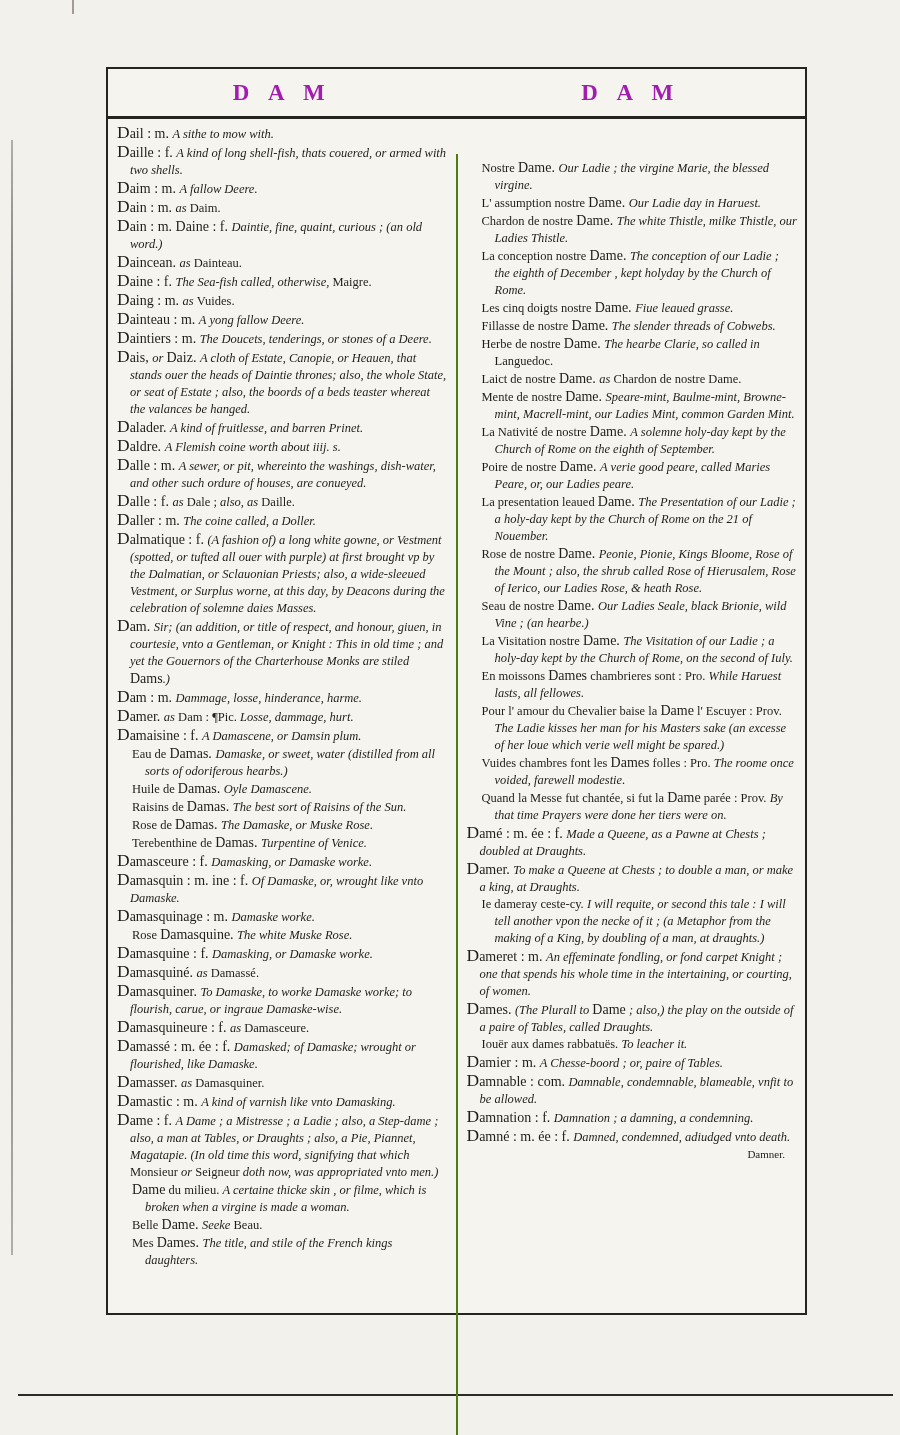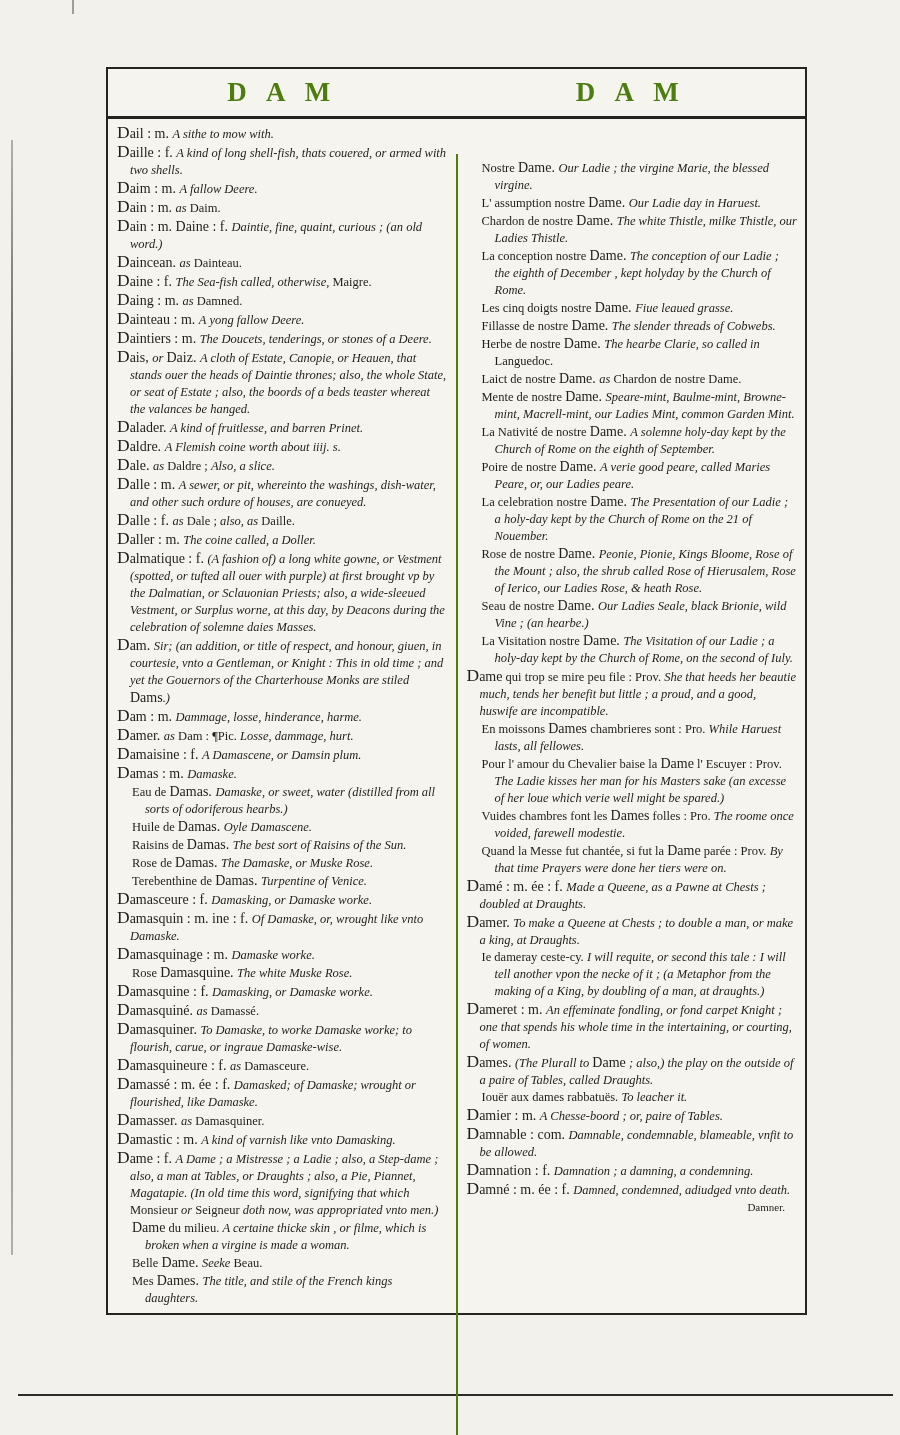--- a/index.html
+++ b/index.html
@@ -17,21 +17,21 @@
   .scan-hline{position:absolute;left:18px;top:1394px;width:875px;height:2px;background:#2e2b26;}
   .scan-tick{position:absolute;left:72px;top:0;width:2px;height:14px;background:#6b665e;opacity:.6;}
 
   .frame{
     position:absolute;left:106px;top:67px;width:697px;height:1244px;
     border:2px solid #262420;background:#f5f4ef;box-sizing:content-box;
   }
   .runheads{display:flex;height:47px;border-bottom:3px solid #262420;}
   .runhead{
     flex:1;display:flex;align-items:center;justify-content:center;
-    font-size:27px;font-weight:bold;letter-spacing:7px;color:#4d7c0f;
+    font-size:23px;font-weight:bold;letter-spacing:7px;color:#a21caf;
   }
   .cols{display:flex;height:1394px;}
   .col{flex:1;padding:5px 8px 2px 9px;overflow:hidden;box-sizing:border-box;}
   .col + .col{border-left:2px solid #4d7c0f;margin-top:35px;}
 
   .entry{margin:0;font-size:12.5px;line-height:17px;text-indent:-13px;padding-left:13px;}
   .entry.s{margin-left:15px;}
   .entry.m::first-letter{font-size:17.5px;}
   .seg-h{font-size:14px;}
   .seg-r{font-style:normal;}
@@ -53,36 +53,34 @@
     </div>
     <div class="cols">
       <div class="col">
           <p class="entry m"><span class="seg-h">Dail : m. </span><span class="seg-i">A sithe to mow with.</span></p>
           <p class="entry m"><span class="seg-h">Daille : f. </span><span class="seg-i">A kind of long shell-fish, thats couered, or armed with two shells.</span></p>
           <p class="entry m"><span class="seg-h">Daim : m. </span><span class="seg-i">A fallow Deere.</span></p>
           <p class="entry m"><span class="seg-h">Dain : m. </span><span class="seg-i">as </span><span class="seg-r">Daim.</span></p>
           <p class="entry m"><span class="seg-h">Dain : m. Daine : f. </span><span class="seg-i">Daintie, fine, quaint, curious ; (an old word.)</span></p>
           <p class="entry m"><span class="seg-h">Daincean. </span><span class="seg-i">as </span><span class="seg-r">Dainteau.</span></p>
           <p class="entry m"><span class="seg-h">Daine : f. </span><span class="seg-i">The Sea-fish called, otherwise, </span><span class="seg-r">Maigre.</span></p>
-          <p class="entry m"><span class="seg-h">Daing : m. </span><span class="seg-i">as </span><span class="seg-r">Damned.</span></p>
+          <p class="entry m"><span class="seg-h">Daing : m. </span><span class="seg-i">as </span><span class="seg-r">Vuides.</span></p>
           <p class="entry m"><span class="seg-h">Dainteau : m. </span><span class="seg-i">A yong fallow Deere.</span></p>
           <p class="entry m"><span class="seg-h">Daintiers : m. </span><span class="seg-i">The Doucets, tenderings, or stones of a Deere.</span></p>
           <p class="entry m"><span class="seg-h">Dais, </span><span class="seg-i">or </span><span class="seg-h">Daiz. </span><span class="seg-i">A cloth of Estate, Canopie, or Heauen, that stands ouer the heads of Daintie thrones; also, the whole State, or seat of Estate ; also, the boords of a beds teaster whereat the valances be hanged.</span></p>
           <p class="entry m"><span class="seg-h">Dalader. </span><span class="seg-i">A kind of fruitlesse, and barren Prinet.</span></p>
           <p class="entry m"><span class="seg-h">Daldre. </span><span class="seg-i">A Flemish coine worth about iiij. s.</span></p>
-          <p class="entry m"><span class="seg-h">Dale. </span><span class="seg-i">as </span><span class="seg-r">Daldre ; </span><span class="seg-i">Also, a slice.</span></p>
           <p class="entry m"><span class="seg-h">Dalle : m. </span><span class="seg-i">A sewer, or pit, whereinto the washings, dish-water, and other such ordure of houses, are conueyed.</span></p>
           <p class="entry m"><span class="seg-h">Dalle : f. </span><span class="seg-i">as </span><span class="seg-r">Dale ; </span><span class="seg-i">also, as </span><span class="seg-r">Daille.</span></p>
           <p class="entry m"><span class="seg-h">Daller : m. </span><span class="seg-i">The coine called, a Doller.</span></p>
           <p class="entry m"><span class="seg-h">Dalmatique : f. </span><span class="seg-i">(A fashion of) a long white gowne, or Vestment (spotted, or tufted all ouer with purple) at first brought vp by the Dalmatian, or Sclauonian Priests; also, a wide-sleeued Vestment, or Surplus worne, at this day, by Deacons during the celebration of solemne daies Masses.</span></p>
           <p class="entry m"><span class="seg-h">Dam. </span><span class="seg-i">Sir; (an addition, or title of respect, and honour, giuen, in courtesie, vnto a Gentleman, or Knight : This in old time ; and yet the Gouernors of the Charterhouse Monks are stiled </span><span class="seg-h">Dams</span><span class="seg-i">.)</span></p>
           <p class="entry m"><span class="seg-h">Dam : m. </span><span class="seg-i">Dammage, losse, hinderance, harme.</span></p>
           <p class="entry m"><span class="seg-h">Damer. </span><span class="seg-i">as </span><span class="seg-r">Dam : </span><span class="seg-r">¶Pic. </span><span class="seg-i">Losse, dammage, hurt.</span></p>
           <p class="entry m"><span class="seg-h">Damaisine : f. </span><span class="seg-i">A Damascene, or Damsin plum.</span></p>
-          <p class="entry m"><span class="seg-h">Damas : m. </span><span class="seg-i">Damaske.</span></p>
           <p class="entry s"><span class="seg-r">Eau de </span><span class="seg-h">Damas. </span><span class="seg-i">Damaske, or sweet, water (distilled from all sorts of odoriferous hearbs.)</span></p>
           <p class="entry s"><span class="seg-r">Huile de </span><span class="seg-h">Damas. </span><span class="seg-i">Oyle Damascene.</span></p>
           <p class="entry s"><span class="seg-r">Raisins de </span><span class="seg-h">Damas. </span><span class="seg-i">The best sort of Raisins of the Sun.</span></p>
           <p class="entry s"><span class="seg-r">Rose de </span><span class="seg-h">Damas. </span><span class="seg-i">The Damaske, or Muske Rose.</span></p>
           <p class="entry s"><span class="seg-r">Terebenthine de </span><span class="seg-h">Damas. </span><span class="seg-i">Turpentine of Venice.</span></p>
           <p class="entry m"><span class="seg-h">Damasceure : f. </span><span class="seg-i">Damasking, or Damaske worke.</span></p>
           <p class="entry m"><span class="seg-h">Damasquin : m. ine : f. </span><span class="seg-i">Of Damaske, or, wrought like vnto Damaske.</span></p>
           <p class="entry m"><span class="seg-h">Damasquinage : m. </span><span class="seg-i">Damaske worke.</span></p>
           <p class="entry s"><span class="seg-r">Rose </span><span class="seg-h">Damasquine. </span><span class="seg-i">The white Muske Rose.</span></p>
           <p class="entry m"><span class="seg-h">Damasquine : f. </span><span class="seg-i">Damasking, or Damaske worke.</span></p>
@@ -102,25 +100,24 @@
           <p class="entry s"><span class="seg-r">L' assumption nostre </span><span class="seg-h">Dame. </span><span class="seg-i">Our Ladie day in Haruest.</span></p>
           <p class="entry s"><span class="seg-r">Chardon de nostre </span><span class="seg-h">Dame. </span><span class="seg-i">The white Thistle, milke Thistle, our Ladies Thistle.</span></p>
           <p class="entry s"><span class="seg-r">La conception nostre </span><span class="seg-h">Dame. </span><span class="seg-i">The conception of our Ladie ; the eighth of December , kept holyday by the Church of Rome.</span></p>
           <p class="entry s"><span class="seg-r">Les cinq doigts nostre </span><span class="seg-h">Dame. </span><span class="seg-i">Fiue leaued grasse.</span></p>
           <p class="entry s"><span class="seg-r">Fillasse de nostre </span><span class="seg-h">Dame. </span><span class="seg-i">The slender threads of Cobwebs.</span></p>
           <p class="entry s"><span class="seg-r">Herbe de nostre </span><span class="seg-h">Dame. </span><span class="seg-i">The hearbe Clarie, so called in </span><span class="seg-r">Languedoc.</span></p>
           <p class="entry s"><span class="seg-r">Laict de nostre </span><span class="seg-h">Dame. </span><span class="seg-i">as </span><span class="seg-r">Chardon de nostre Dame.</span></p>
           <p class="entry s"><span class="seg-r">Mente de nostre </span><span class="seg-h">Dame. </span><span class="seg-i">Speare-mint, Baulme-mint, Browne-mint, Macrell-mint, our Ladies Mint, common Garden Mint.</span></p>
           <p class="entry s"><span class="seg-r">La Nativité de nostre </span><span class="seg-h">Dame. </span><span class="seg-i">A solemne holy-day kept by the Church of Rome on the eighth of September.</span></p>
           <p class="entry s"><span class="seg-r">Poire de nostre </span><span class="seg-h">Dame. </span><span class="seg-i">A verie good peare, called Maries Peare, or, our Ladies peare.</span></p>
-          <p class="entry s"><span class="seg-r">La celebration nostre </span><span class="seg-h">Dame. </span><span class="seg-i">The Presentation of our Ladie ; a holy-day kept by the Church of Rome on the 21 of Nouember.</span></p>
+          <p class="entry s"><span class="seg-r">La presentation leaued </span><span class="seg-h">Dame. </span><span class="seg-i">The Presentation of our Ladie ; a holy-day kept by the Church of Rome on the 21 of Nouember.</span></p>
           <p class="entry s"><span class="seg-r">Rose de nostre </span><span class="seg-h">Dame. </span><span class="seg-i">Peonie, Pionie, Kings Bloome, Rose of the Mount ; also, the shrub called Rose of Hierusalem, Rose of Ierico, our Ladies Rose, &amp; heath Rose.</span></p>
           <p class="entry s"><span class="seg-r">Seau de nostre </span><span class="seg-h">Dame. </span><span class="seg-i">Our Ladies Seale, black Brionie, wild Vine ; (an hearbe.)</span></p>
           <p class="entry s"><span class="seg-r">La Visitation nostre </span><span class="seg-h">Dame. </span><span class="seg-i">The Visitation of our Ladie ; a holy-day kept by the Church of Rome, on the second of Iuly.</span></p>
-          <p class="entry m"><span class="seg-h">Dame</span><span class="seg-r"> qui trop se mire peu file : Prov. </span><span class="seg-i">She that heeds her beautie much, tends her benefit but little ; a proud, and a good, huswife are incompatible.</span></p>
           <p class="entry s"><span class="seg-r">En moissons </span><span class="seg-h">Dames</span><span class="seg-r"> chambrieres sont : Pro. </span><span class="seg-i">While Haruest lasts, all fellowes.</span></p>
           <p class="entry s"><span class="seg-r">Pour l' amour du Chevalier baise la </span><span class="seg-h">Dame</span><span class="seg-r"> l' Escuyer : Prov. </span><span class="seg-i">The Ladie kisses her man for his Masters sake (an excesse of her loue which verie well might be spared.)</span></p>
           <p class="entry s"><span class="seg-r">Vuides chambres font les </span><span class="seg-h">Dames</span><span class="seg-r"> folles : Pro. </span><span class="seg-i">The roome once voided, farewell modestie.</span></p>
           <p class="entry s"><span class="seg-r">Quand la Messe fut chantée, si fut la </span><span class="seg-h">Dame</span><span class="seg-r"> parée : Prov. </span><span class="seg-i">By that time Prayers were done her tiers were on.</span></p>
           <p class="entry m"><span class="seg-h">Damé : m. ée : f. </span><span class="seg-i">Made a Queene, as a Pawne at Chests ; doubled at Draughts.</span></p>
           <p class="entry m"><span class="seg-h">Damer. </span><span class="seg-i">To make a Queene at Chests ; to double a man, or make a king, at Draughts.</span></p>
           <p class="entry s"><span class="seg-r">Ie dameray ceste-cy. </span><span class="seg-i">I will requite, or second this tale : I will tell another vpon the necke of it ; (a Metaphor from the making of a King, by doubling of a man, at draughts.)</span></p>
           <p class="entry m"><span class="seg-h">Dameret : m. </span><span class="seg-i">An effeminate fondling, or fond carpet Knight ; one that spends his whole time in the intertaining, or courting, of women.</span></p>
           <p class="entry m"><span class="seg-h">Dames. </span><span class="seg-i">(The Plurall to </span><span class="seg-h">Dame</span><span class="seg-i"> ; also,) the play on the outside of a paire of Tables, called Draughts.</span></p>
           <p class="entry s"><span class="seg-r">Iouër aux dames rabbatuës. </span><span class="seg-i">To leacher it.</span></p>

